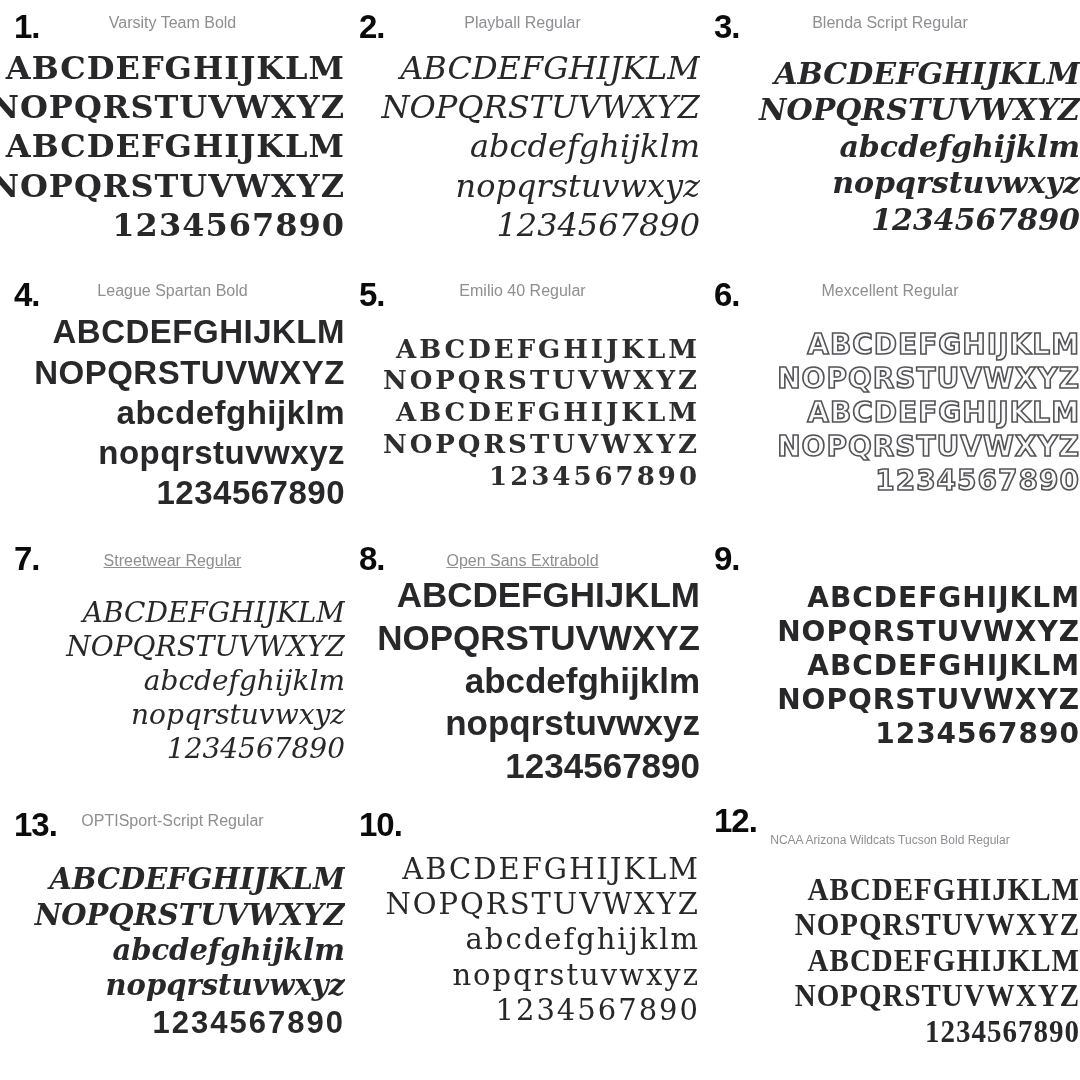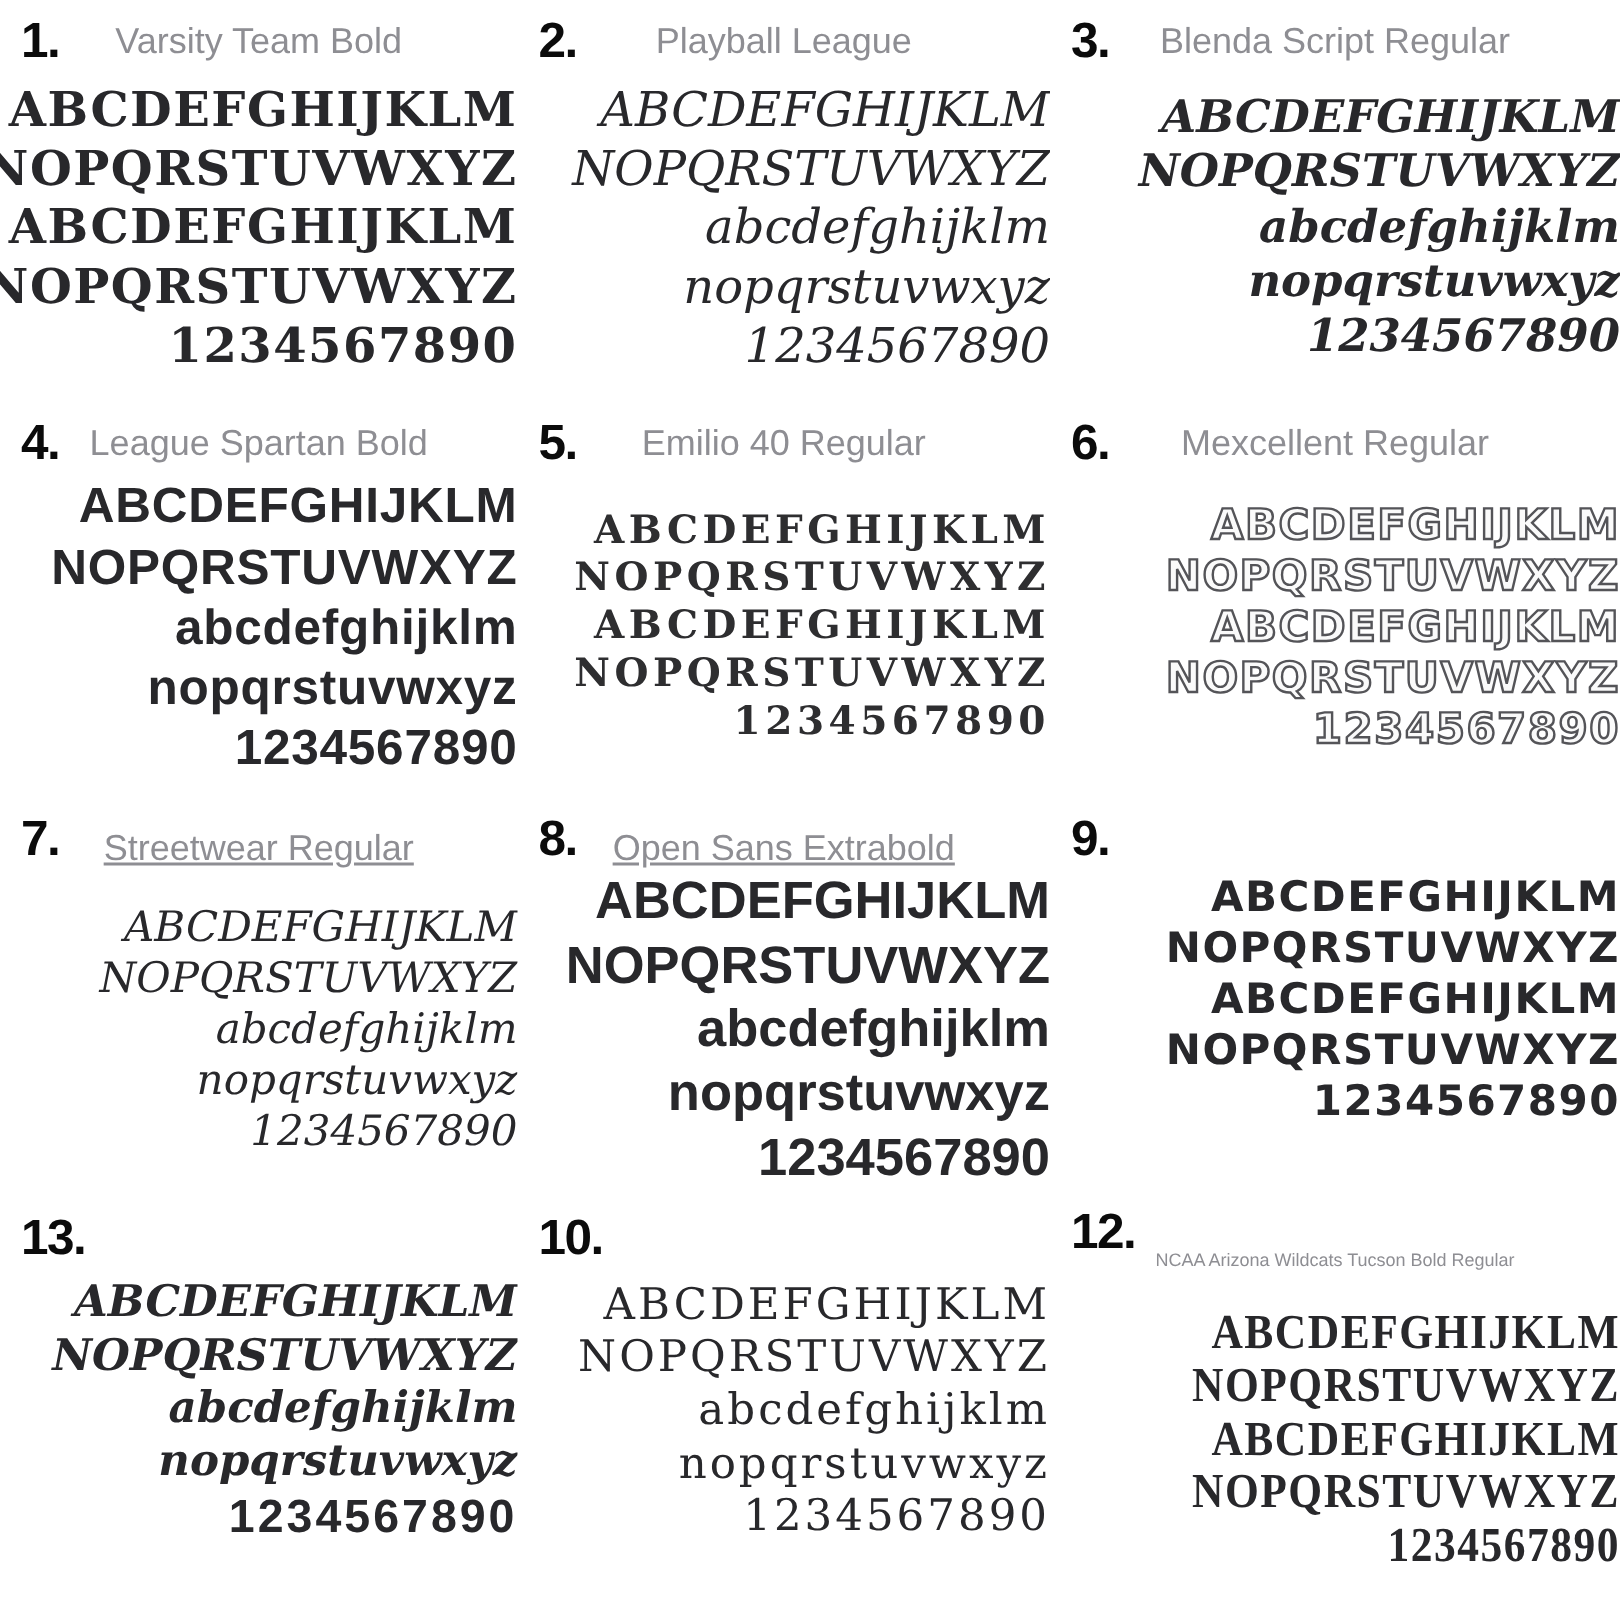--- a/index.html
+++ b/index.html
@@ -22,21 +22,21 @@
   .cell{
     position:relative;display:flex;flex-direction:column;align-items:center;
     box-sizing:border-box;padding-top:8px;overflow:hidden;
   }
   .cell-number{
     position:absolute;left:14px;top:8px;
     font-weight:900;font-size:33px;letter-spacing:-1px;color:var(--num);
     font-family:"Liberation Sans",sans-serif;
   }
   .cell-title{
-    font-size:24px;color:var(--label);white-space:nowrap;margin-top:6px;
+    font-size:16px;color:var(--label);white-space:nowrap;margin-top:6px;
   }
   .cell-lines{
     flex:1;display:flex;flex-direction:column;justify-content:center;
     align-items:flex-end;width:100%;padding-bottom:6px;
   }
   .line{color:var(--ink);white-space:nowrap;line-height:1.22;}
 
   
   .style-varsity .line{font-family:"DejaVu Serif",serif;font-weight:bold;font-size:32px;letter-spacing:1px;}
   
@@ -79,21 +79,21 @@
     <div class="cell-lines">
         <div class="line">ABCDEFGHIJKLM</div>
         <div class="line">NOPQRSTUVWXYZ</div>
         <div class="line">ABCDEFGHIJKLM</div>
         <div class="line">NOPQRSTUVWXYZ</div>
         <div class="line">1234567890</div>
       </div>
   </div>
     <div class="cell style-playball cell-2">
     <div class="cell-number">2.</div>
-    <div class="cell-title">Playball League</div>
+    <div class="cell-title">Playball Regular</div>
     <div class="cell-lines">
         <div class="line">ABCDEFGHIJKLM</div>
         <div class="line">NOPQRSTUVWXYZ</div>
         <div class="line">abcdefghijklm</div>
         <div class="line">nopqrstuvwxyz</div>
         <div class="line">1234567890</div>
       </div>
   </div>
     <div class="cell style-blenda cell-3">
     <div class="cell-number">3.</div>
@@ -166,20 +166,21 @@
     <div class="cell-lines">
         <div class="line">ABCDEFGHIJKLM</div>
         <div class="line">NOPQRSTUVWXYZ</div>
         <div class="line">ABCDEFGHIJKLM</div>
         <div class="line">NOPQRSTUVWXYZ</div>
         <div class="line">1234567890</div>
       </div>
   </div>
     <div class="cell style-optisport cell-10">
     <div class="cell-number">13.</div>
+    <div class="cell-title">OPTISport-Script Regular</div>
     <div class="cell-lines">
         <div class="line">ABCDEFGHIJKLM</div>
         <div class="line">NOPQRSTUVWXYZ</div>
         <div class="line">abcdefghijklm</div>
         <div class="line">nopqrstuvwxyz</div>
         <div class="line">1234567890</div>
       </div>
   </div>
     <div class="cell style-arrowhead cell-11">
     <div class="cell-number">10.</div>

